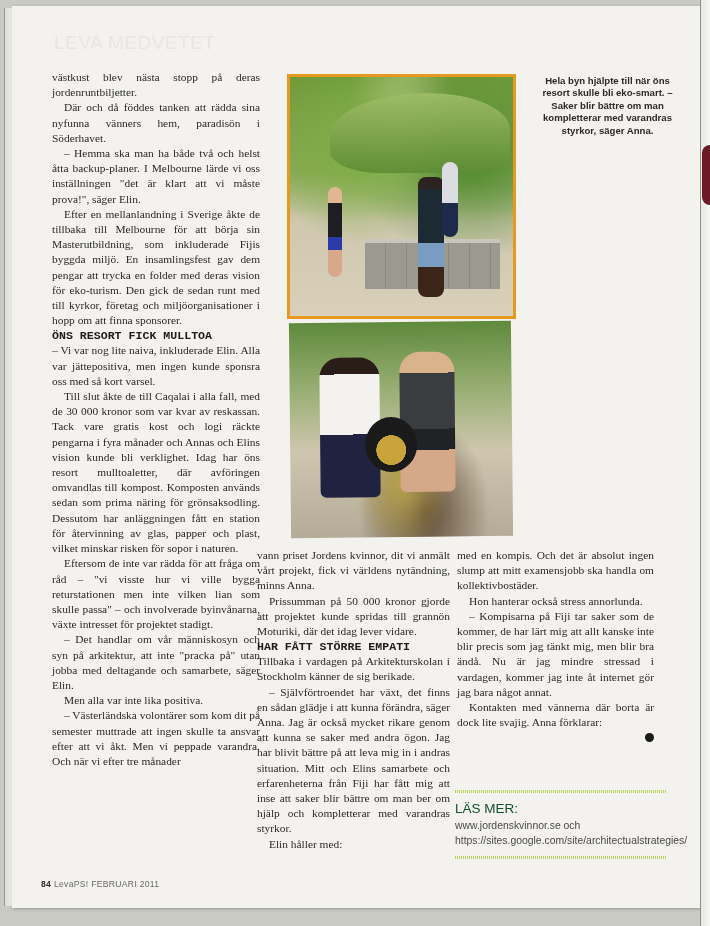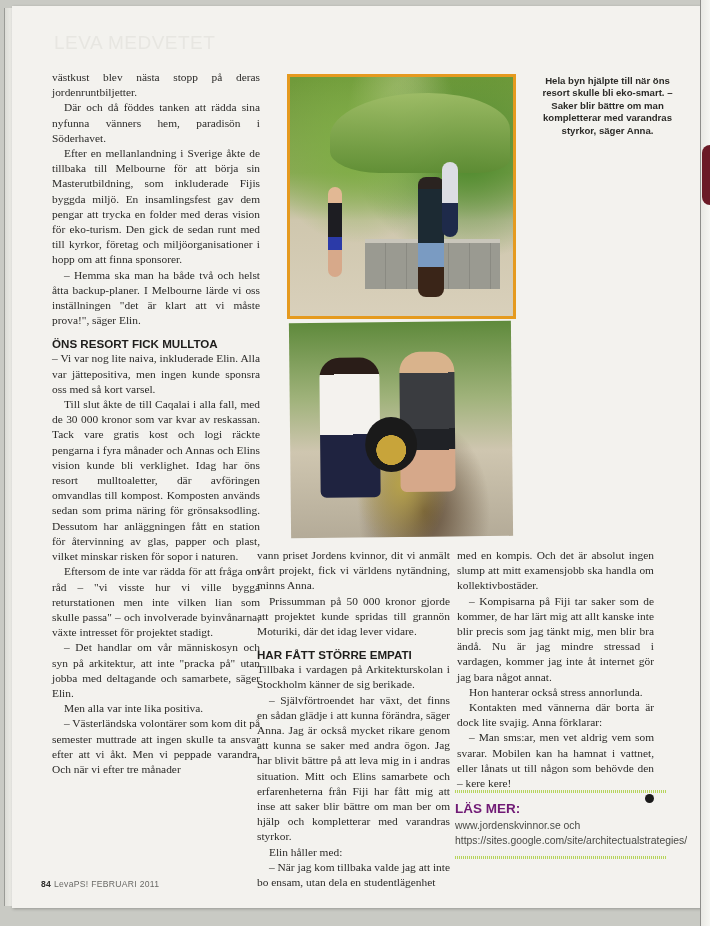--- a/index.html
+++ b/index.html
@@ -41,23 +41,23 @@
       line-height: 15.2px;
       color: #2b2a28;
       text-align: justify;
     }
     .col p { text-indent: 12px; }
     .col p.noindent { text-indent: 0; }
     .col1 { left: 52px; top: 70px; width: 208px; }
     .col2 { left: 257px; top: 548px; width: 193px; }
     .col3 { left: 457px; top: 548px; width: 197px; }
     .subhead {
-      font-family: Liberation Sans, sans-serif;
+      font-family: Liberation Mono, monospace;
       font-weight: bold; font-size: 11.6px; color: #1e1d1b;
-      margin-top: 8px; line-height: 15px; text-indent: 0 !important;
+      margin-top: 0; line-height: 15px; text-indent: 0 !important;
     }
     .photo1 {
       position: absolute; left: 287px; top: 74px; width: 229px; height: 245px;
       border: 3px solid #e59a1f;
       background:
         radial-gradient(ellipse at 30% 30%, #7fae45 0%, transparent 40%),
         radial-gradient(ellipse at 80% 35%, #4f8a2e 0%, transparent 45%),
         radial-gradient(ellipse at 50% 20%, #b9c98a 0%, transparent 35%),
         linear-gradient(to bottom, #6f9a3a 0%, #89a955 40%, #cfc7ae 60%, #d9d0bb 100%);
       overflow: hidden;
@@ -100,21 +100,21 @@
       background: #1a1a1a; float: right; margin-top: 3px;
     }
     .lasmer {
       position: absolute; left: 455px; top: 790px; width: 212px;
       font-family: "Liberation Sans", "DejaVu Sans", sans-serif;
     }
     .dots {
       height: 3px;
       background: repeating-linear-gradient(90deg, #b6d45a 0 1px, transparent 1px 2px);
     }
-    .lasmer-title { font-weight: bold; font-size: 13.5px; color: #701a75; margin-top: 8px; }
+    .lasmer-title { font-weight: normal; font-size: 13.5px; color: #14532d; margin-top: 8px; }
     .lasmer-text { font-size: 10.4px; line-height: 15px; color: #4a4a46; margin: 2px 0 8px; }
     .footer {
       position: absolute; left: 41px; top: 867px;
       font-family: "Liberation Sans", "DejaVu Sans", sans-serif;
       font-size: 8.6px; color: #6a6a66; letter-spacing: 0.3px; margin-top: 12px;
     }
     .footer b { color: #2a2a28; }
   </style>
 </head>
 <body>
@@ -123,22 +123,22 @@
 <div class="page">
 </div>
 <div class="spine-right"></div>
 <div class="red-blob"></div>
 
 <div class="section-label">LEVA MEDVETET</div>
 
 <div class="col col1">
   <p class="noindent">västkust blev nästa stopp på deras jordenruntbiljetter.</p>
   <p>Där och då föddes tanken att rädda sina nyfunna vänners hem, paradisön i Söderhavet.</p>
+  <p>– Hemma ska man ha både två och helst åtta backup-planer. I Melbourne lärde vi oss inställningen "det är klart att vi måste prova!", säger Elin.</p>
   <p>Efter en mellanlandning i Sverige åkte de tillbaka till Melbourne för att börja sin Masterutbildning, som inkluderade Fijis byggda miljö. En insamlingsfest gav dem pengar att trycka en folder med deras vision för eko-turism. Den gick de sedan runt med till kyrkor, företag och miljöorganisationer i hopp om att finna sponsorer.</p>
-  <p>– Hemma ska man ha både två och helst åtta backup-planer. I Melbourne lärde vi oss inställningen "det är klart att vi måste prova!", säger Elin.</p>
   <p class="subhead">ÖNS RESORT FICK MULLTOA</p>
   <p class="noindent">– Vi var nog lite naiva, inkluderade Elin. Alla var jättepositiva, men ingen kunde sponsra oss med så kort varsel.</p>
   <p>Till slut åkte de till Caqalai i alla fall, med de 30 000 kronor som var kvar av reskassan. Tack vare gratis kost och logi räckte pengarna i fyra månader och Annas och Elins vision kunde bli verklighet. Idag har öns resort mulltoaletter, där avföringen omvandlas till kompost. Komposten används sedan som prima näring för grönsaksodling. Dessutom har anläggningen fått en station för återvinning av glas, papper och plast, vilket minskar risken för sopor i naturen.</p>
   <p>Eftersom de inte var rädda för att fråga om råd – "vi visste hur vi ville bygga returstationen men inte vilken lian som skulle passa" – och involverade byinvånarna, växte intresset för projektet stadigt.</p>
   <p>– Det handlar om vår människosyn och syn på arkitektur, att inte "pracka på" utan jobba med deltagande och samarbete, säger Elin.</p>
   <p>Men alla var inte lika positiva.</p>
   <p>– Västerländska volontärer som kom dit på semester muttrade att ingen skulle ta ansvar efter att vi åkt. Men vi peppade varandra. Och när vi efter tre månader</p>
 </div>
 
 <div class="photo1" title="Volunteers building a thatched-roof hut on a concrete block base in the jungle">
@@ -156,29 +156,27 @@
 
 <div class="caption">Hela byn hjälpte till när öns resort skulle bli eko-smart. –Saker blir bättre om man kompletterar med varandras styrkor, säger Anna.</div>
 
 <div class="col col2">
   <p class="noindent">vann priset Jordens kvinnor, dit vi anmält vårt projekt, fick vi världens nytändning, minns Anna.</p>
   <p>Prissumman på 50 000 kronor gjorde att projektet kunde spridas till grannön Moturiki, där det idag lever vidare.</p>
   <p class="subhead">HAR FÅTT STÖRRE EMPATI</p>
   <p class="noindent">Tillbaka i vardagen på Arkitekturskolan i Stockholm känner de sig berikade.</p>
   <p>– Självförtroendet har växt, det finns en sådan glädje i att kunna förändra, säger Anna. Jag är också mycket rikare genom att kunna se saker med andra ögon. Jag har blivit bättre på att leva mig in i andras situation. Mitt och Elins samarbete och erfarenheterna från Fiji har fått mig att inse att saker blir bättre om man ber om hjälp och kompletterar med varandras styrkor.</p>
   <p>Elin håller med:</p>
-  <p>– När jag kom tillbaka valde jag att inte bo ensam, utan dela en studentlägenhet</p>
 </div>
 
 <div class="col col3">
   <p class="noindent">med en kompis. Och det är absolut ingen slump att mitt examensjobb ska handla om kollektivbostäder.</p>
+  <p>Hon hanterar också stress annorlunda.</p>
   <p>– Kompisarna på Fiji tar saker som de kommer, de har lärt mig att allt kanske inte blir precis som jag tänkt mig, men blir bra ändå. Nu är jag mindre stressad i vardagen, kommer jag inte åt internet gör jag bara något annat.</p>
-  <p>Hon hanterar också stress annorlunda.</p>
   <p>Kontakten med vännerna där borta är dock lite svajig. Anna förklarar:</p>
-  <p>– Man sms:ar, men vet aldrig vem som svarar. Mobilen kan ha hamnat i vattnet, eller lånats ut till någon som behövde den – kere kere!</p>
   <p class="noindent" style="height:12px;">
       <span class="endmark"></span>
     </p>
 </div>
 
 <div class="lasmer">
   <div class="dots"></div>
   <div class="lasmer-title">LÄS MER:</div>
   <div class="lasmer-text">www.jordenskvinnor.se och https://sites.google.com/site/architectualstrategies/</div>
   <div class="dots"></div>

